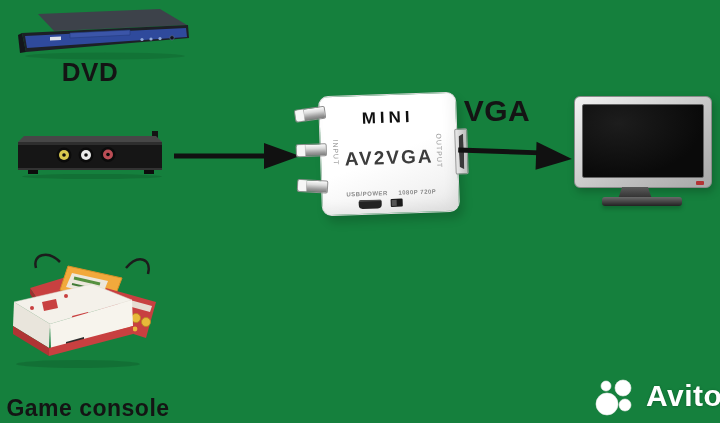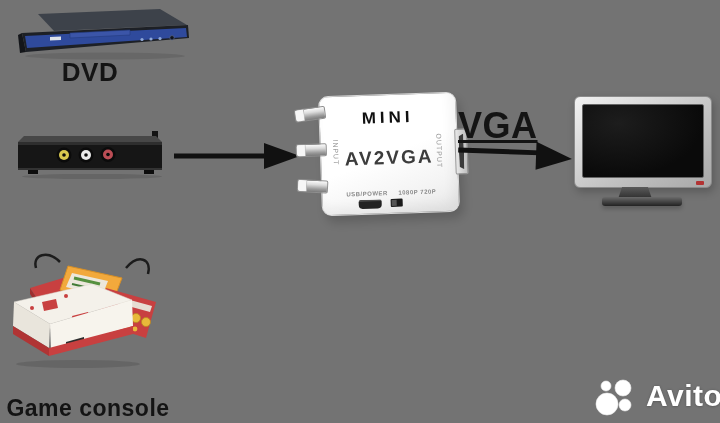--- a/index.html
+++ b/index.html
@@ -1,33 +1,33 @@
 <!DOCTYPE html>
 <html><head>
 <meta charset="utf-8">
 <style>
   * { margin:0; padding:0; box-sizing:border-box; }
   html,body { background:#ffffff; }
   #stage {
     position:relative; width:720px; height:423px;
-    background:#737373; overflow:hidden;
+    background:#15803d; overflow:hidden;
     font-family:"Liberation Sans", sans-serif;
   }
   .abs { position:absolute; }
 
   
   .device-label {
     position:absolute; color:#141414; font-weight:700;
     text-align:center; line-height:1.05; letter-spacing:0.5px;
   }
   #dvd-label      { left:38px;  top:59px;  width:104px; font-size:26px; }
   #tvbox-label    { left:8px;   top:179px; width:156px; font-size:28px; }
   #console-label  { left:6px;   top:372px; width:164px; font-size:23px;margin-top:24px; }
   #av-label       { left:196px; top:117px; width:72px;  font-size:30px; }
-  #vga-label      { left:458px; top:107px; width:78px;  font-size:36px;text-decoration:underline; }
+  #vga-label      { left:458px; top:95px; width:78px;  font-size:30px; }
 
   
   #converter-body {
     position:absolute; left:320px; top:94px; width:138px; height:120px;
     background:linear-gradient(160deg,#ffffff 50%,#f3f3f3 80%,#e7e7e7 100%);
     border:1px solid #d8d8d8; border-radius:10px;
     transform:rotate(-2deg);
     box-shadow:4px 7px 10px rgba(0,0,0,0.16), inset -5px -7px 12px rgba(0,0,0,0.05);
   }
   .conv-brand {

